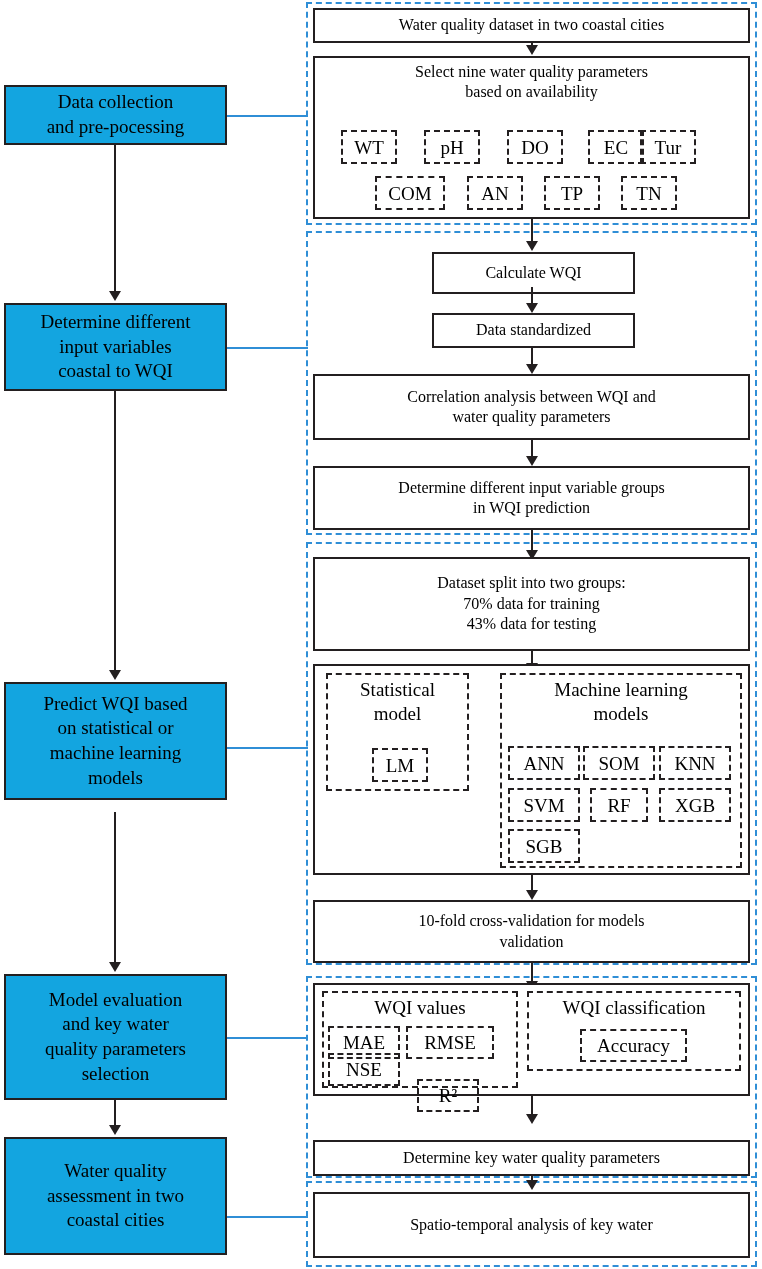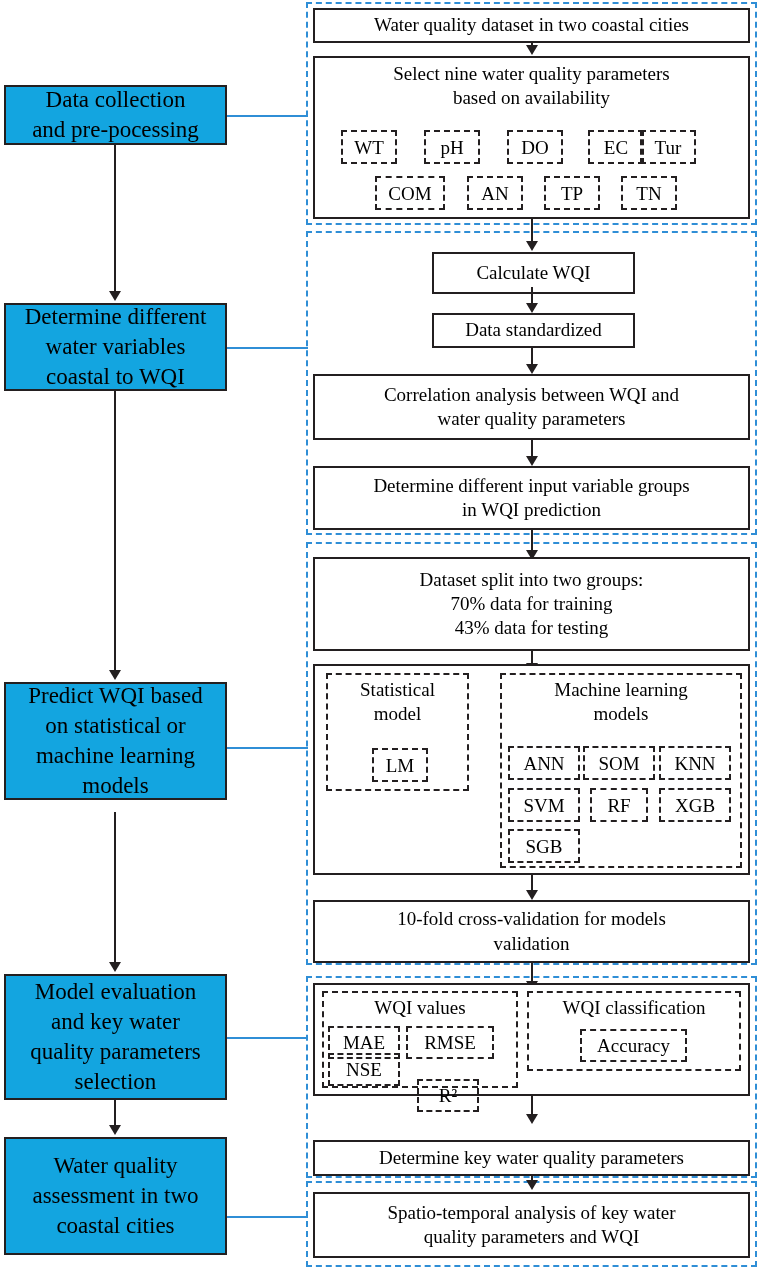--- a/index.html
+++ b/index.html
@@ -22,21 +22,21 @@
   
   .stage-box {
     position: absolute;
     box-sizing: border-box;
     background: #13A5E0;
     border: 2px solid #231f20;
     display: flex;
     align-items: center;
     justify-content: center;
     text-align: center;
-    font-size: 23px;
+    font-size: 19px;
     line-height: 1.30;
     padding: 2px 4px;
   }
 
   
   .group {
     position: absolute;
     box-sizing: border-box;
     border: 2.5px dashed #2f8ed6;
     background: transparent;
@@ -45,21 +45,21 @@
   
   .pbox {
     position: absolute;
     box-sizing: border-box;
     background: #ffffff;
     border: 2px solid #231f20;
     display: flex;
     align-items: center;
     justify-content: center;
     text-align: center;
-    font-size: 19px;
+    font-size: 16px;
     line-height: 1.28;
     padding: 0 5px;
   }
   .pbox.top-align {
     align-items: flex-start;
     padding-top: 4px;
   }
 
   
   .dbox {
@@ -127,21 +127,21 @@
   <div class="stage-box" style="left:4px; top:85px; width:223px; height:60px;">
     <div>
       <span class="txt">Data collection</span>
       <span class="txt">and pre-pocessing</span>
     </div>
   </div>
 
   <div class="stage-box" style="left:4px; top:303px; width:223px; height:88px;">
     <div>
       <span class="txt">Determine different</span>
-      <span class="txt">water variables</span>
+      <span class="txt">input variables</span>
       <span class="txt">coastal to WQI</span>
     </div>
   </div>
 
   <div class="stage-box" style="left:4px; top:682px; width:223px; height:118px;">
     <div>
       <span class="txt">Predict WQI based</span>
       <span class="txt">on statistical or</span>
       <span class="txt">machine learning</span>
       <span class="txt">models</span>
@@ -361,17 +361,16 @@
   <div class="pbox" style="left:313px; top:1140px; width:437px; height:36px;">
     <span>Determine key water quality parameters</span>
   </div>
 
   <div class="vline" style="left:531px; top:1176px; height:6px;"></div>
   <div class="arrowhead" style="left:526px; top:1180px;"></div>
 
   <div class="pbox" style="left:313px; top:1192px; width:437px; height:66px;">
     <div>
       <span class="txt">Spatio-temporal analysis of key water</span>
-      <span class="txt">quality parameters and WQI</span>
     </div>
   </div>
 
 </div>
 
 </body></html>

